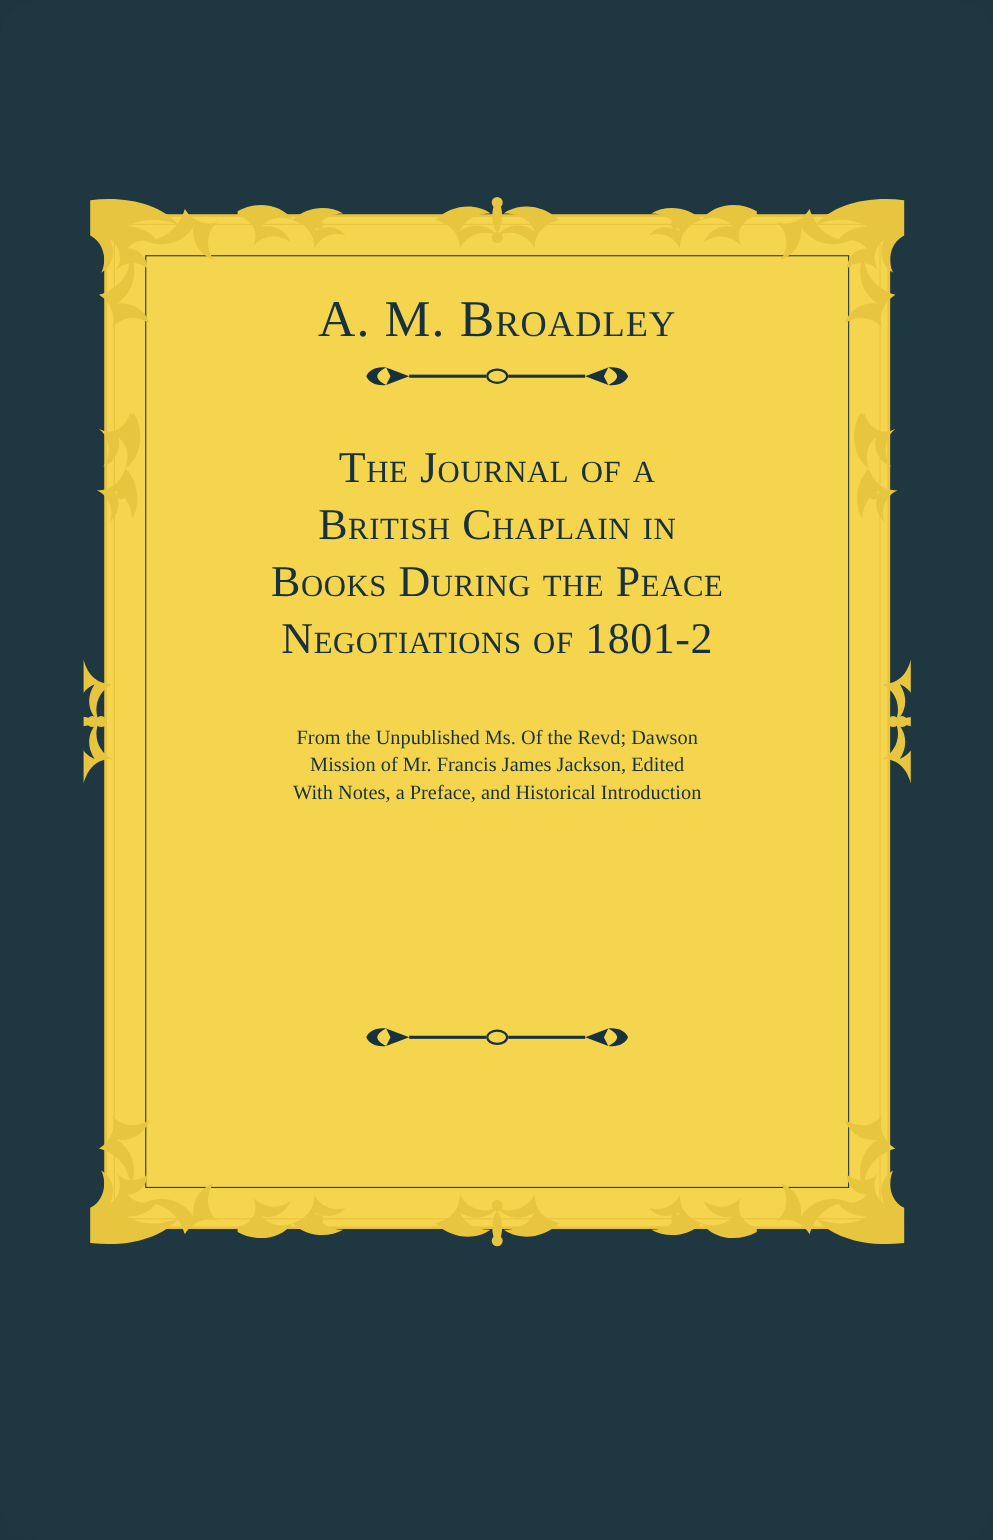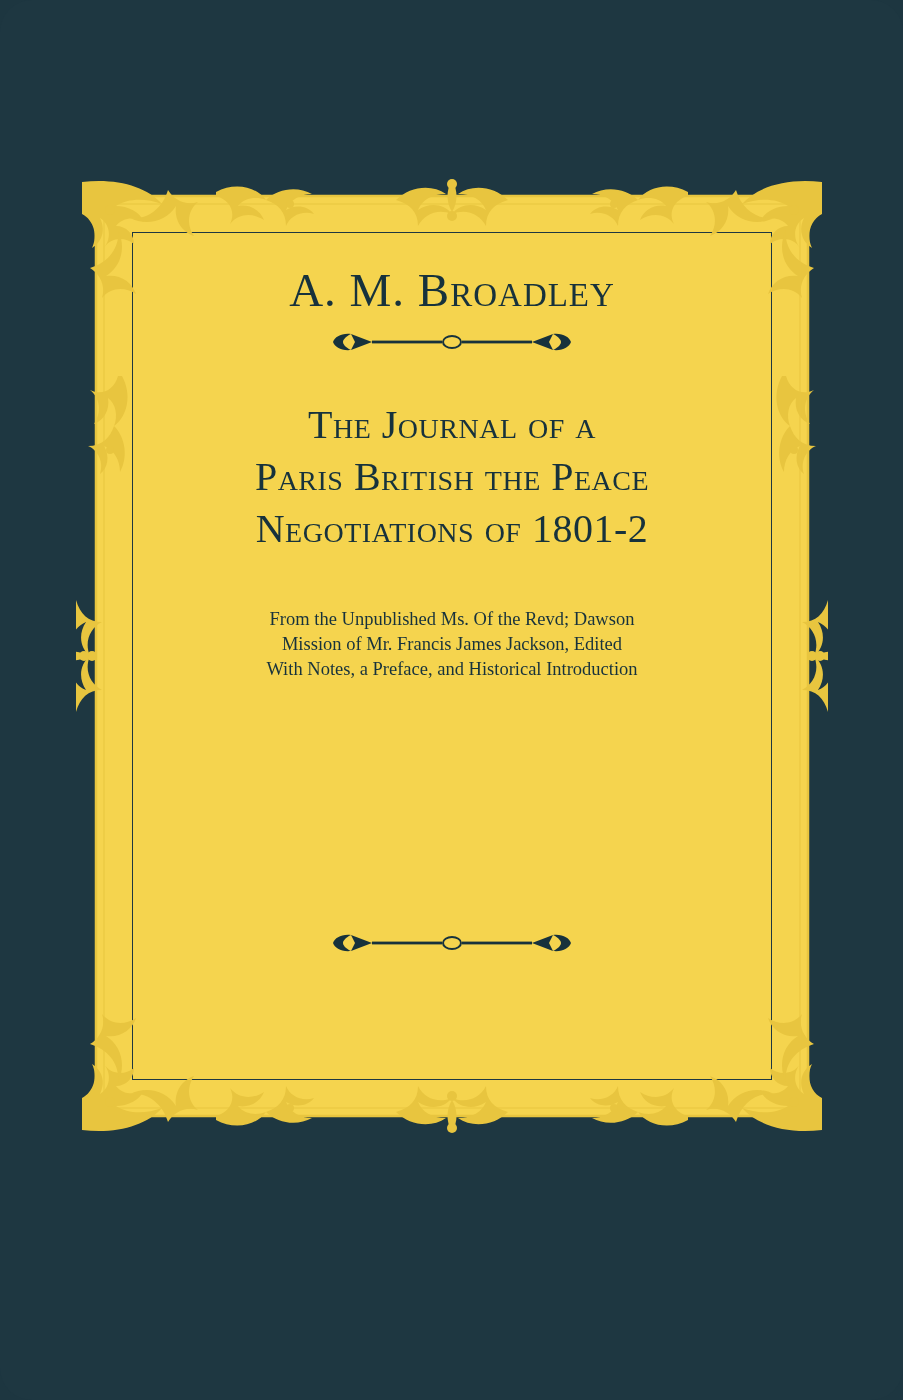--- a/index.html
+++ b/index.html
@@ -148,21 +148,22 @@
             <path d="M45 13 L24 5 L28 13 L24 21 Z"></path>
             <path d="M205 13 L226 5 L222 13 L226 21 Z"></path>
             <path d="M24 5 C14 4 8 8 6 13 C8 18 14 22 24 21 C18 18 16 15 16 13 C16 11 18 8 24 5 Z"></path>
             <path d="M226 5 C236 4 242 8 244 13 C242 18 236 22 226 21 C232 18 234 15 234 13 C234 11 232 8 226 5 Z"></path>
           </g>
         </svg>
       </div>
 
       <div class="title">
         <span class="line">The Journal of a</span>
-        <span class="line">Paris British the Peace</span>
+        <span class="line">British Chaplain in</span>
+        <span class="line">Books During the Peace</span>
         <span class="line">Negotiations of 1801-2</span>
       </div>
 
       <div class="subtitle">
         <span class="line">From the Unpublished Ms. Of the Revd; Dawson</span>
         <span class="line">Mission of Mr. Francis James Jackson, Edited</span>
         <span class="line">With Notes, a Preface, and Historical Introduction</span>
       </div>
 
       <div class="divider-bottom">

